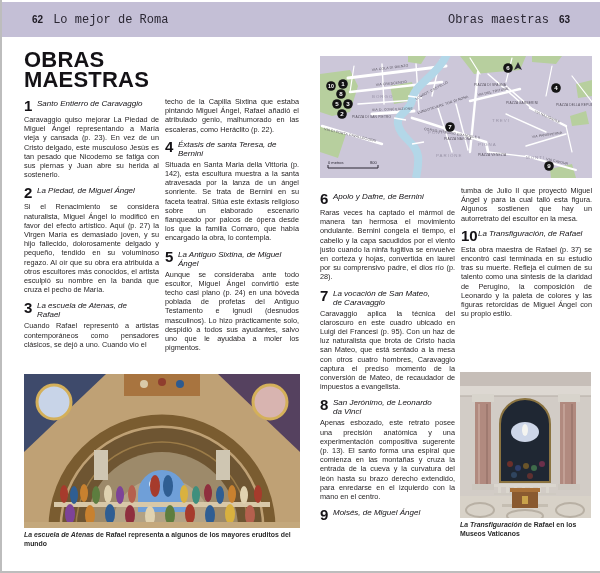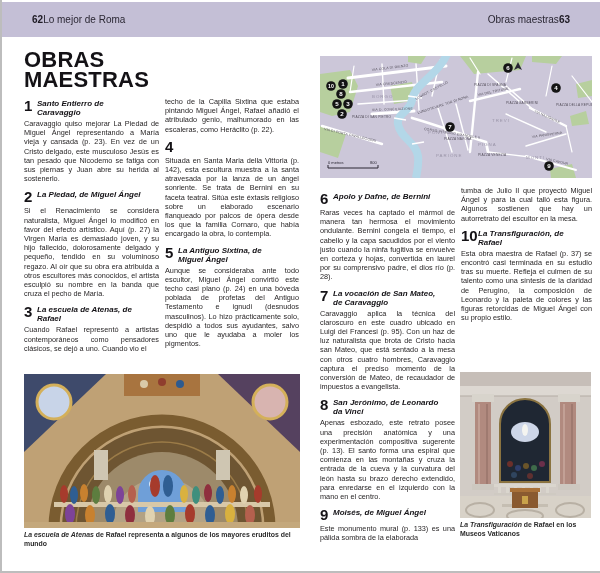--- a/index.html
+++ b/index.html
@@ -7,38 +7,38 @@
     width:600px;height:573px;position:relative;overflow:hidden;
     background:#ffffff;font-family:"Liberation Sans",sans-serif;
     color:#221f20;border-left:2px solid #bdbdbd;border-bottom:2px solid #bdbdbd;box-sizing:border-box;
   }
   
   .topbar{
     position:absolute;left:0;top:2px;width:100%;height:35px;
     background:#c4bfd6;display:flex;align-items:center;justify-content:space-between;
     box-sizing:border-box;padding:0 30px;
   }
-  .topbar .grp{display:flex;align-items:center;}
+  .topbar .grp{display:flex;align-items:center;gap:10px;}
   .pagenum{font-weight:bold;font-size:10px;color:#1e1b24;}
-  .sectname{font-size:10px;color:#2a2733;}
+  .sectname{font-size:12px;color:#2a2733;font-family:Liberation Mono, monospace;}
   
   .col{position:absolute;overflow:hidden;}
   #col1{left:22px;top:50px;width:135px;height:322px;}
   #col2{left:163px;top:97px;width:134px;height:275px;}
   #col3{left:318px;top:186px;width:135px;height:376px;}
   #col4{left:459px;top:186px;width:131px;height:180px;}
   .big-title{
     font-size:22px;font-weight:800;line-height:20px;letter-spacing:0.2px;
     color:#141216;margin:0 0 8px 0;width:120px;
   }
   .article{margin-bottom:6px;}
   .art-head{display:flex;align-items:flex-start;margin:5px 0 2px 0;}
   .art-num{font-weight:bold;font-size:15px;line-height:15px;min-width:13px;color:#141216;}
   .art-num.wide{min-width:17px;}
-  .art-title{font-weight:bold;font-style:italic;font-size:8px;line-height:9px;max-width:106px;color:#141216;padding-top:1px;}
+  .art-title{font-weight:normal;font-style:italic;font-size:8px;line-height:9px;max-width:106px;color:#141216;padding-top:1px;}
   .art-body{font-size:7.3px;line-height:9.2px;text-align:justify;margin:0;}
   .cont{margin:0 0 4px 0;}
   
   .map{
     position:absolute;left:318px;top:56px;width:272px;height:122px;
     background:#ccc7d9;overflow:hidden;
   }
   .map svg{display:block;}
   
   .photo-left{position:absolute;left:22px;top:374px;width:276px;height:154px;overflow:hidden;}
@@ -84,20 +84,21 @@
         <span class="art-title">La escuela de Atenas, de Rafael</span>
       </div>
       <p class="art-body">Cuando Rafael representó a artistas contemporáneos como pensadores clásicos, se dejó a uno. Cuando vio el</p>
     </div>
   </div>
 <div class="col" id="col2">
     <p class="art-body cont">techo de la Capilla Sixtina que estaba pintando Miguel Ángel, Rafael añadió el atribulado genio, malhumorado en las escaleras, como Heráclito (p. 22).</p>
     <div class="article">
       <div class="art-head">
         <span class="art-num">4</span>
+        <span class="art-title">Éxtasis de santa Teresa, de Bernini</span>
       </div>
       <p class="art-body">Situada en Santa Maria della Vittoria (p. 142), esta escultura muestra a la santa atravesada por la lanza de un ángel sonriente. Se trata de Bernini en su faceta teatral. Sitúa este éxtasis religioso sobre un elaborado escenario flanqueado por palcos de ópera desde los que la familia Cornaro, que había encargado la obra, lo contempla.</p>
     </div>
     <div class="article">
       <div class="art-head">
         <span class="art-num">5</span>
         <span class="art-title">La Antiguo Sixtina, de Miguel Ángel</span>
       </div>
       <p class="art-body">Aunque se consideraba ante todo escultor, Miguel Ángel convirtió este techo casi plano (p. 24) en una bóveda poblada de profetas del Antiguo Testamento e ignudi (desnudos masculinos). Lo hizo prácticamente solo, despidió a todos sus ayudantes, salvo uno que le ayudaba a moler los pigmentos.</p>
     </div>
@@ -122,21 +123,20 @@
         <span class="art-num">8</span>
         <span class="art-title">San Jerónimo, de Leonardo da Vinci</span>
       </div>
       <p class="art-body">Apenas esbozado, este retrato posee una precisión anatómica y una experimentación compositiva sugerente (p. 13). El santo forma una espiral que comienza en las montañas y cruza la entrada de la cueva y la curvatura del león hasta su brazo derecho extendido, para enredarse en el izquierdo con la mano en el centro.</p>
     </div>
     <div class="article">
       <div class="art-head">
         <span class="art-num">9</span>
         <span class="art-title">Moisés, de Miguel Ángel</span>
       </div>
-      <p class="art-body">Este monumento mural (p. 133) es una pálida sombra de la elaborada</p>
     </div>
   </div>
 <div class="col" id="col4">
     <p class="art-body cont">tumba de Julio II que proyectó Miguel Ángel y para la cual talló esta figura. Algunos sostienen que hay un autorretrato del escultor en la mesa.</p>
     <div class="article">
       <div class="art-head">
         <span class="art-num wide">10</span>
         <span class="art-title">La Transfiguración, de Rafael</span>
       </div>
       <p class="art-body">Esta obra maestra de Rafael (p. 37) se encontró casi terminada en su estudio tras su muerte. Refleja el culmen de su talento como una síntesis de la claridad de Perugino, la composición de Leonardo y la paleta de colores y las figuras retorcidas de Miguel Ángel con su propio estilo.</p>

